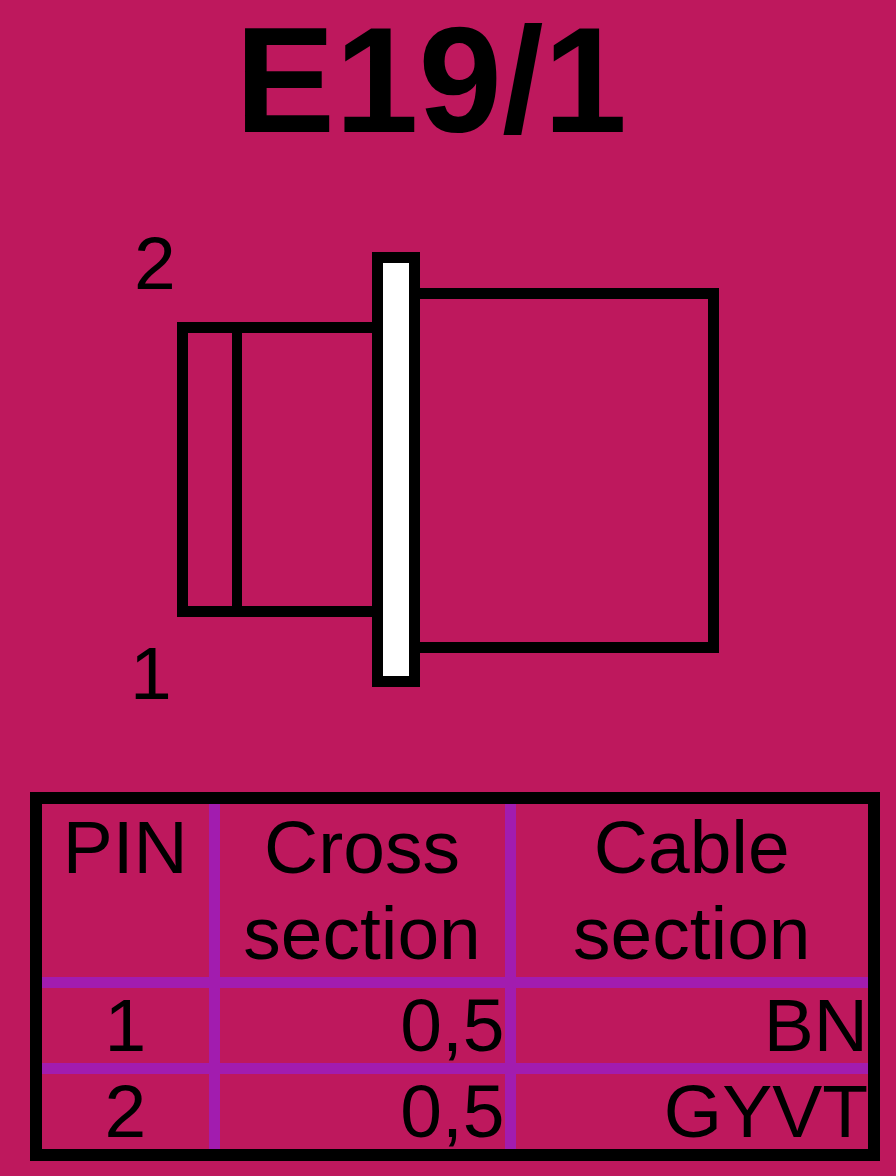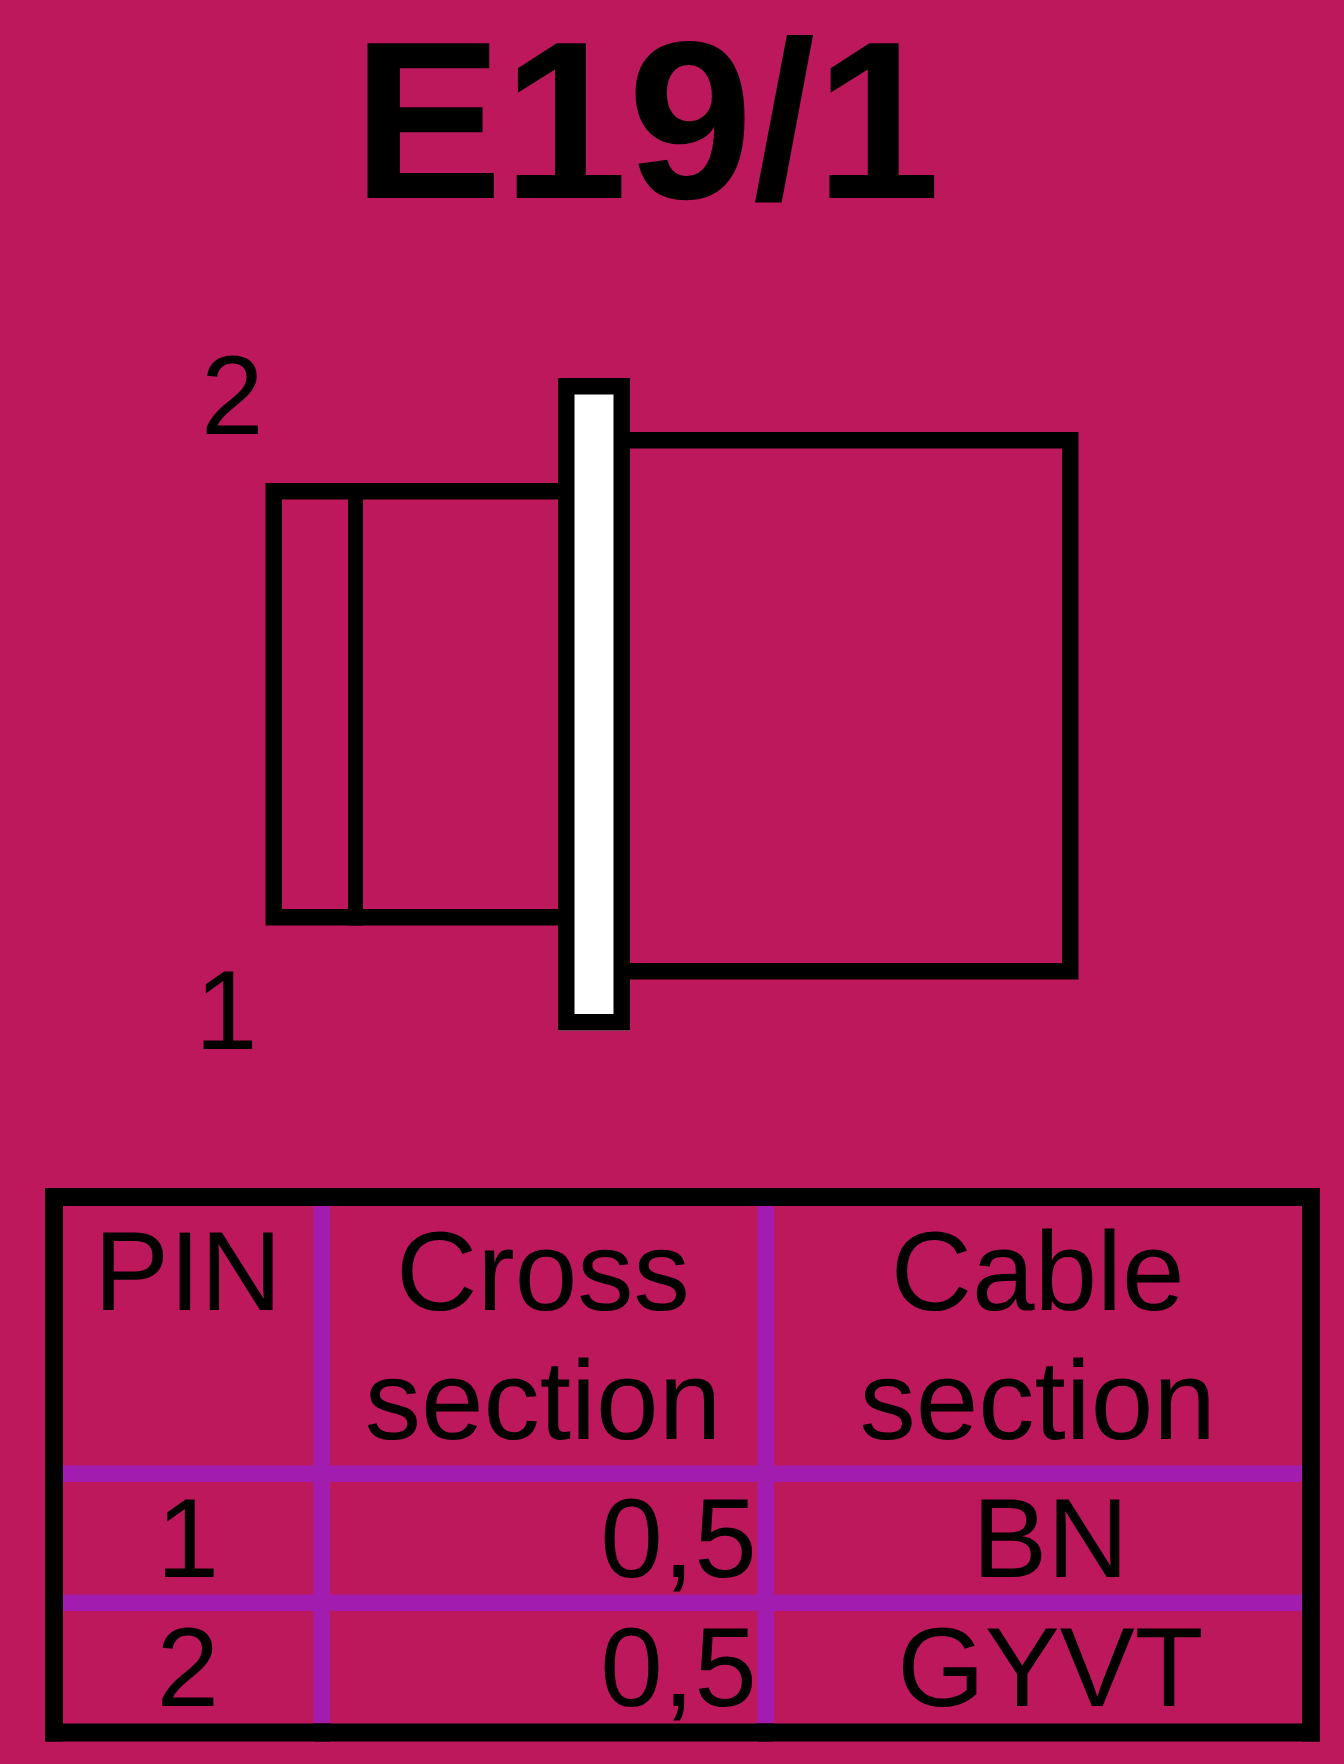--- a/index.html
+++ b/index.html
@@ -115,21 +115,21 @@
   .pin-table td {
     vertical-align: middle;
     font-size: 75px;
     line-height: 1;
   }
   .col-pin   { width: 178px; }
   .col-cross { width: 296px; }
   .col-cable { width: 364px; }
   td.cell-pin   { text-align: center; }
   td.cell-cross { text-align: right; padding-left: 22px; }
-  td.cell-cable { text-align: center; padding-left: 17px; }
+  td.cell-cable { text-align: right; padding-left: 17px; }
 </style>
 </head>
 <body>
 
 <div class="page">
 
   <h1 class="page-title">E19/1</h1>
 
   <div class="diagram">
     <span class="pin-label pin-label-top">2</span>

